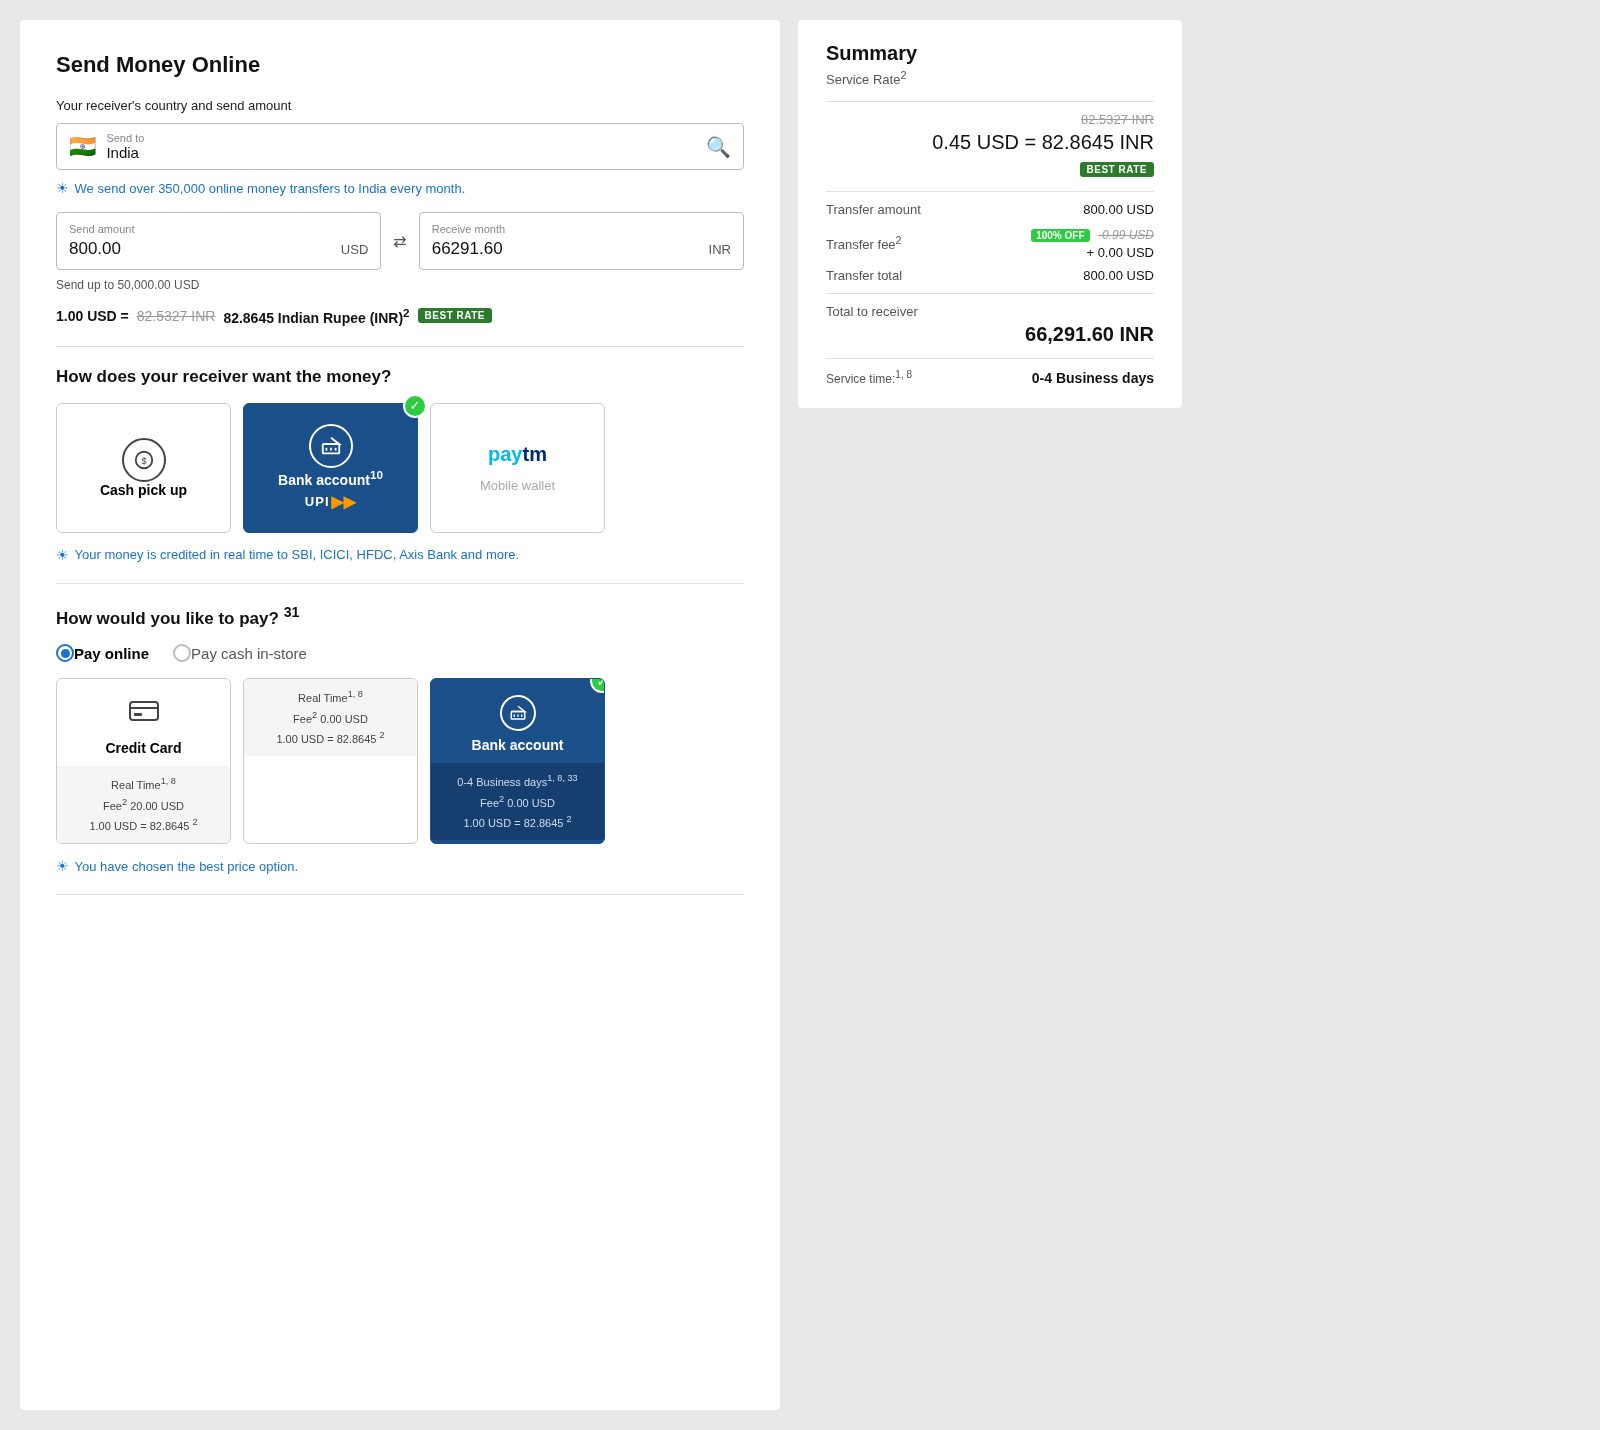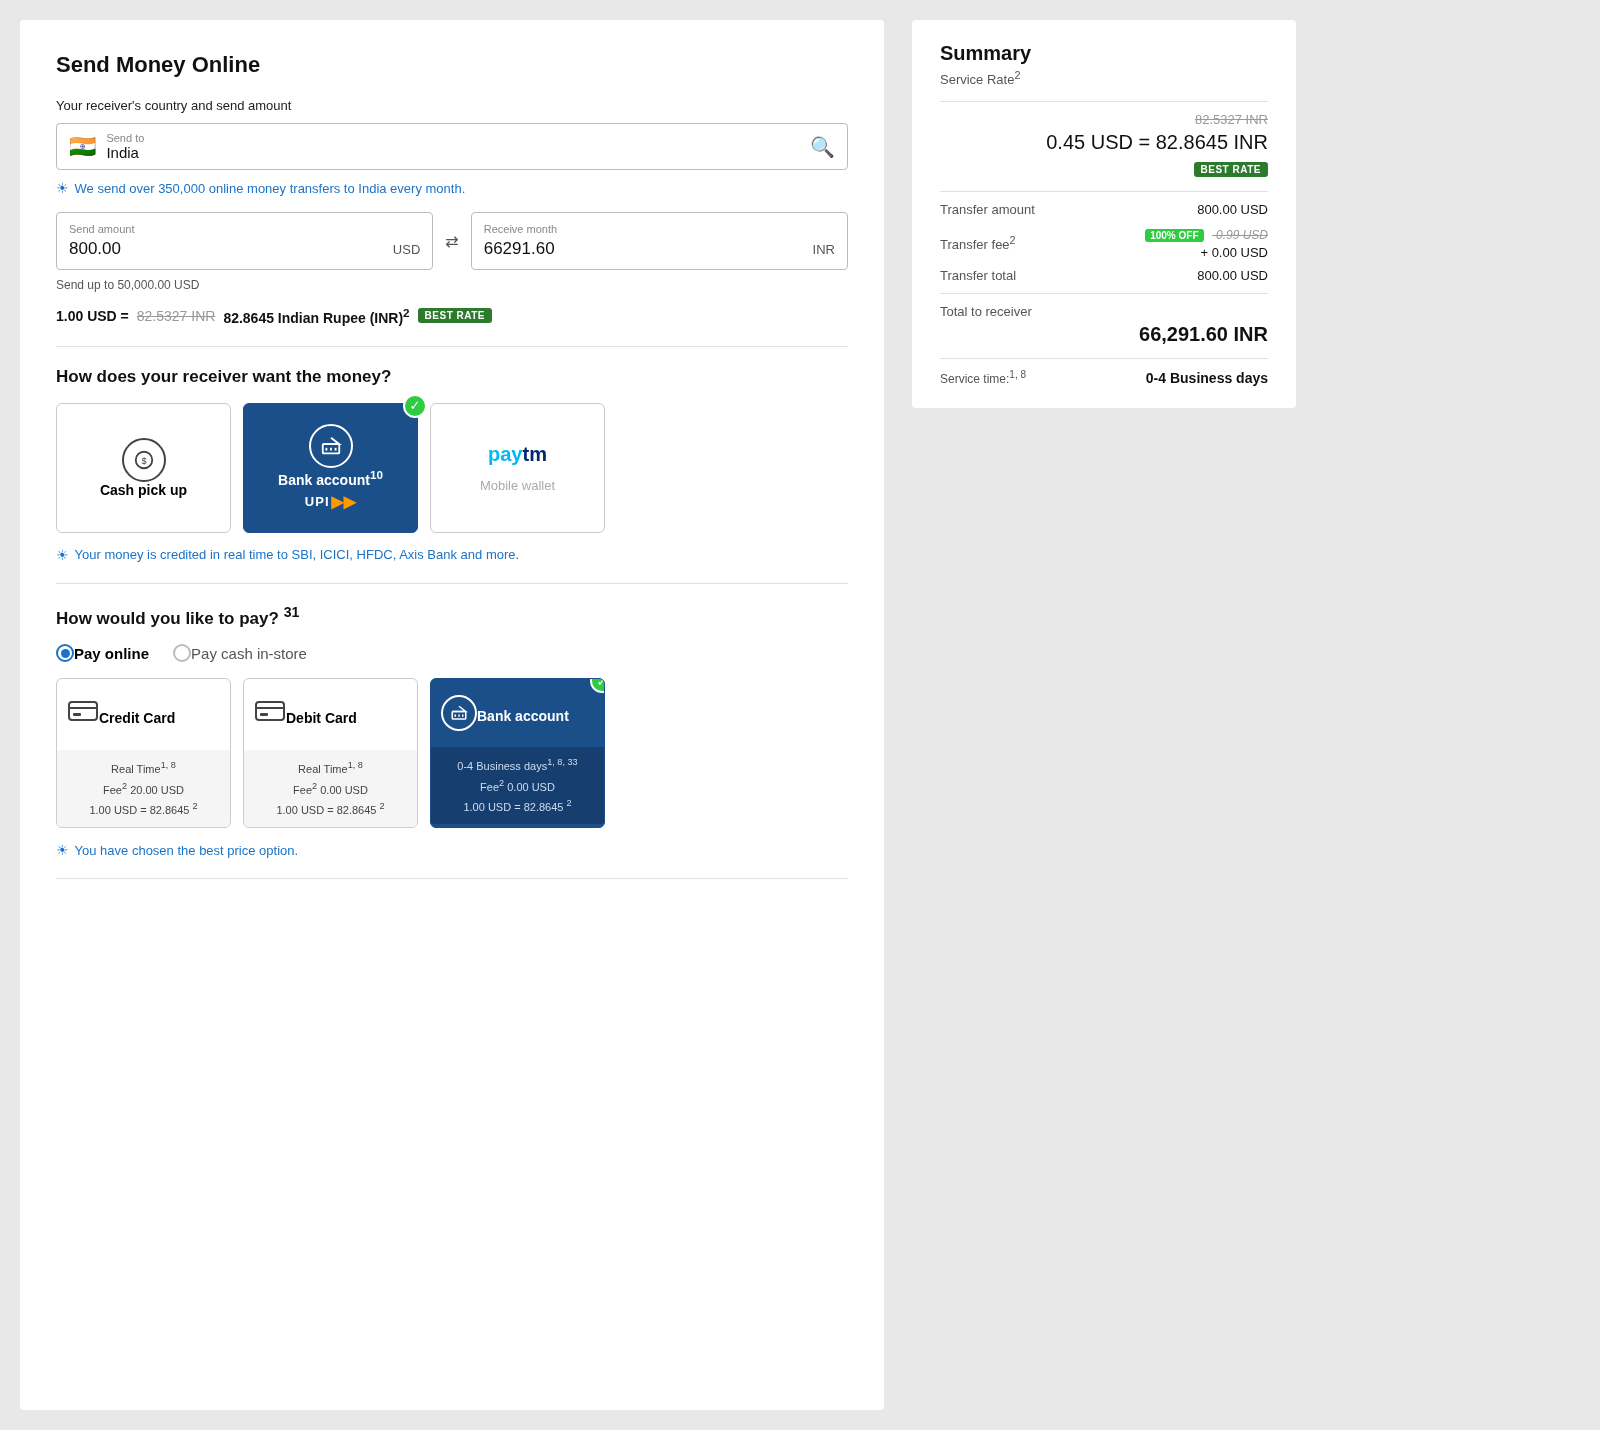--- a/index.html
+++ b/index.html
@@ -5,23 +5,23 @@
     * { box-sizing: border-box; margin: 0; padding: 0; }
     body {
       font-family: -apple-system, BlinkMacSystemFont, 'Segoe UI', Arial, sans-serif;
       background: #e8e8e8;
       display: flex;
       min-height: 1430px;
       width: 1600px;
     }
     .main-panel {
       background: #fff;
-      width: 864px;
+      width: 760px;
       padding: 32px 36px;
-      margin: 20px 12px 20px 20px;
+      margin: 20px 2px 20px 20px;
       border-radius: 4px;
     }
     .summary-panel {
       background: #fff;
       width: 384px;
       margin: 20px 20px 20px 16px;
       padding: 22px 28px;
       border-radius: 4px;
       height: fit-content;
     }
@@ -273,21 +273,21 @@
       overflow: hidden;
     }
     .pay-card.selected {
       background: #1a4f8a;
       border-color: #1a4f8a;
       color: #fff;
     }
     .pay-card-top {
       padding: 16px 10px 10px;
       display: flex;
-      flex-direction: row;
+      flex-direction: column;
       align-items: center;
     }
     .pay-card-icon {
       font-size: 26px;
       margin-bottom: 6px;
     }
     .pay-card-label {
       font-size: 14px;
       font-weight: 600;
       text-align: center;
@@ -579,30 +579,20 @@
         <div class="pay-card-label">Credit Card</div>
       </div>
       <div class="pay-card-bottom">
         Real Time<sup>1, 8</sup><br>
         Fee<sup>2</sup> 20.00  USD<br>
         1.00 USD = 82.8645 <sup>2</sup>
       </div>
     </div>
 
     <div class="pay-card">
-      <div class="pay-card-top">
-        <div class="pay-card-icon">
-          <svg width="32" height="32" viewBox="0 0 32 32" fill="none">
-            <rect x="2" y="7" width="28" height="18" rx="3" stroke="#444" stroke-width="2" fill="none"></rect>
-            <line x1="2" y1="13" x2="30" y2="13" stroke="#444" stroke-width="2"></line>
-            <rect x="6" y="18" width="8" height="3" rx="1" fill="#444"></rect>
-          </svg>
-        </div>
-        <div class="pay-card-label">Debit Card</div>
-      </div>
       <div class="pay-card-bottom">
         Real Time<sup>1, 8</sup><br>
         Fee<sup>2</sup> 0.00  USD<br>
         1.00 USD = 82.8645 <sup>2</sup>
       </div>
     </div>
 
     <div class="pay-card selected">
       <div class="check-badge">✓</div>
       <div class="pay-card-top">

